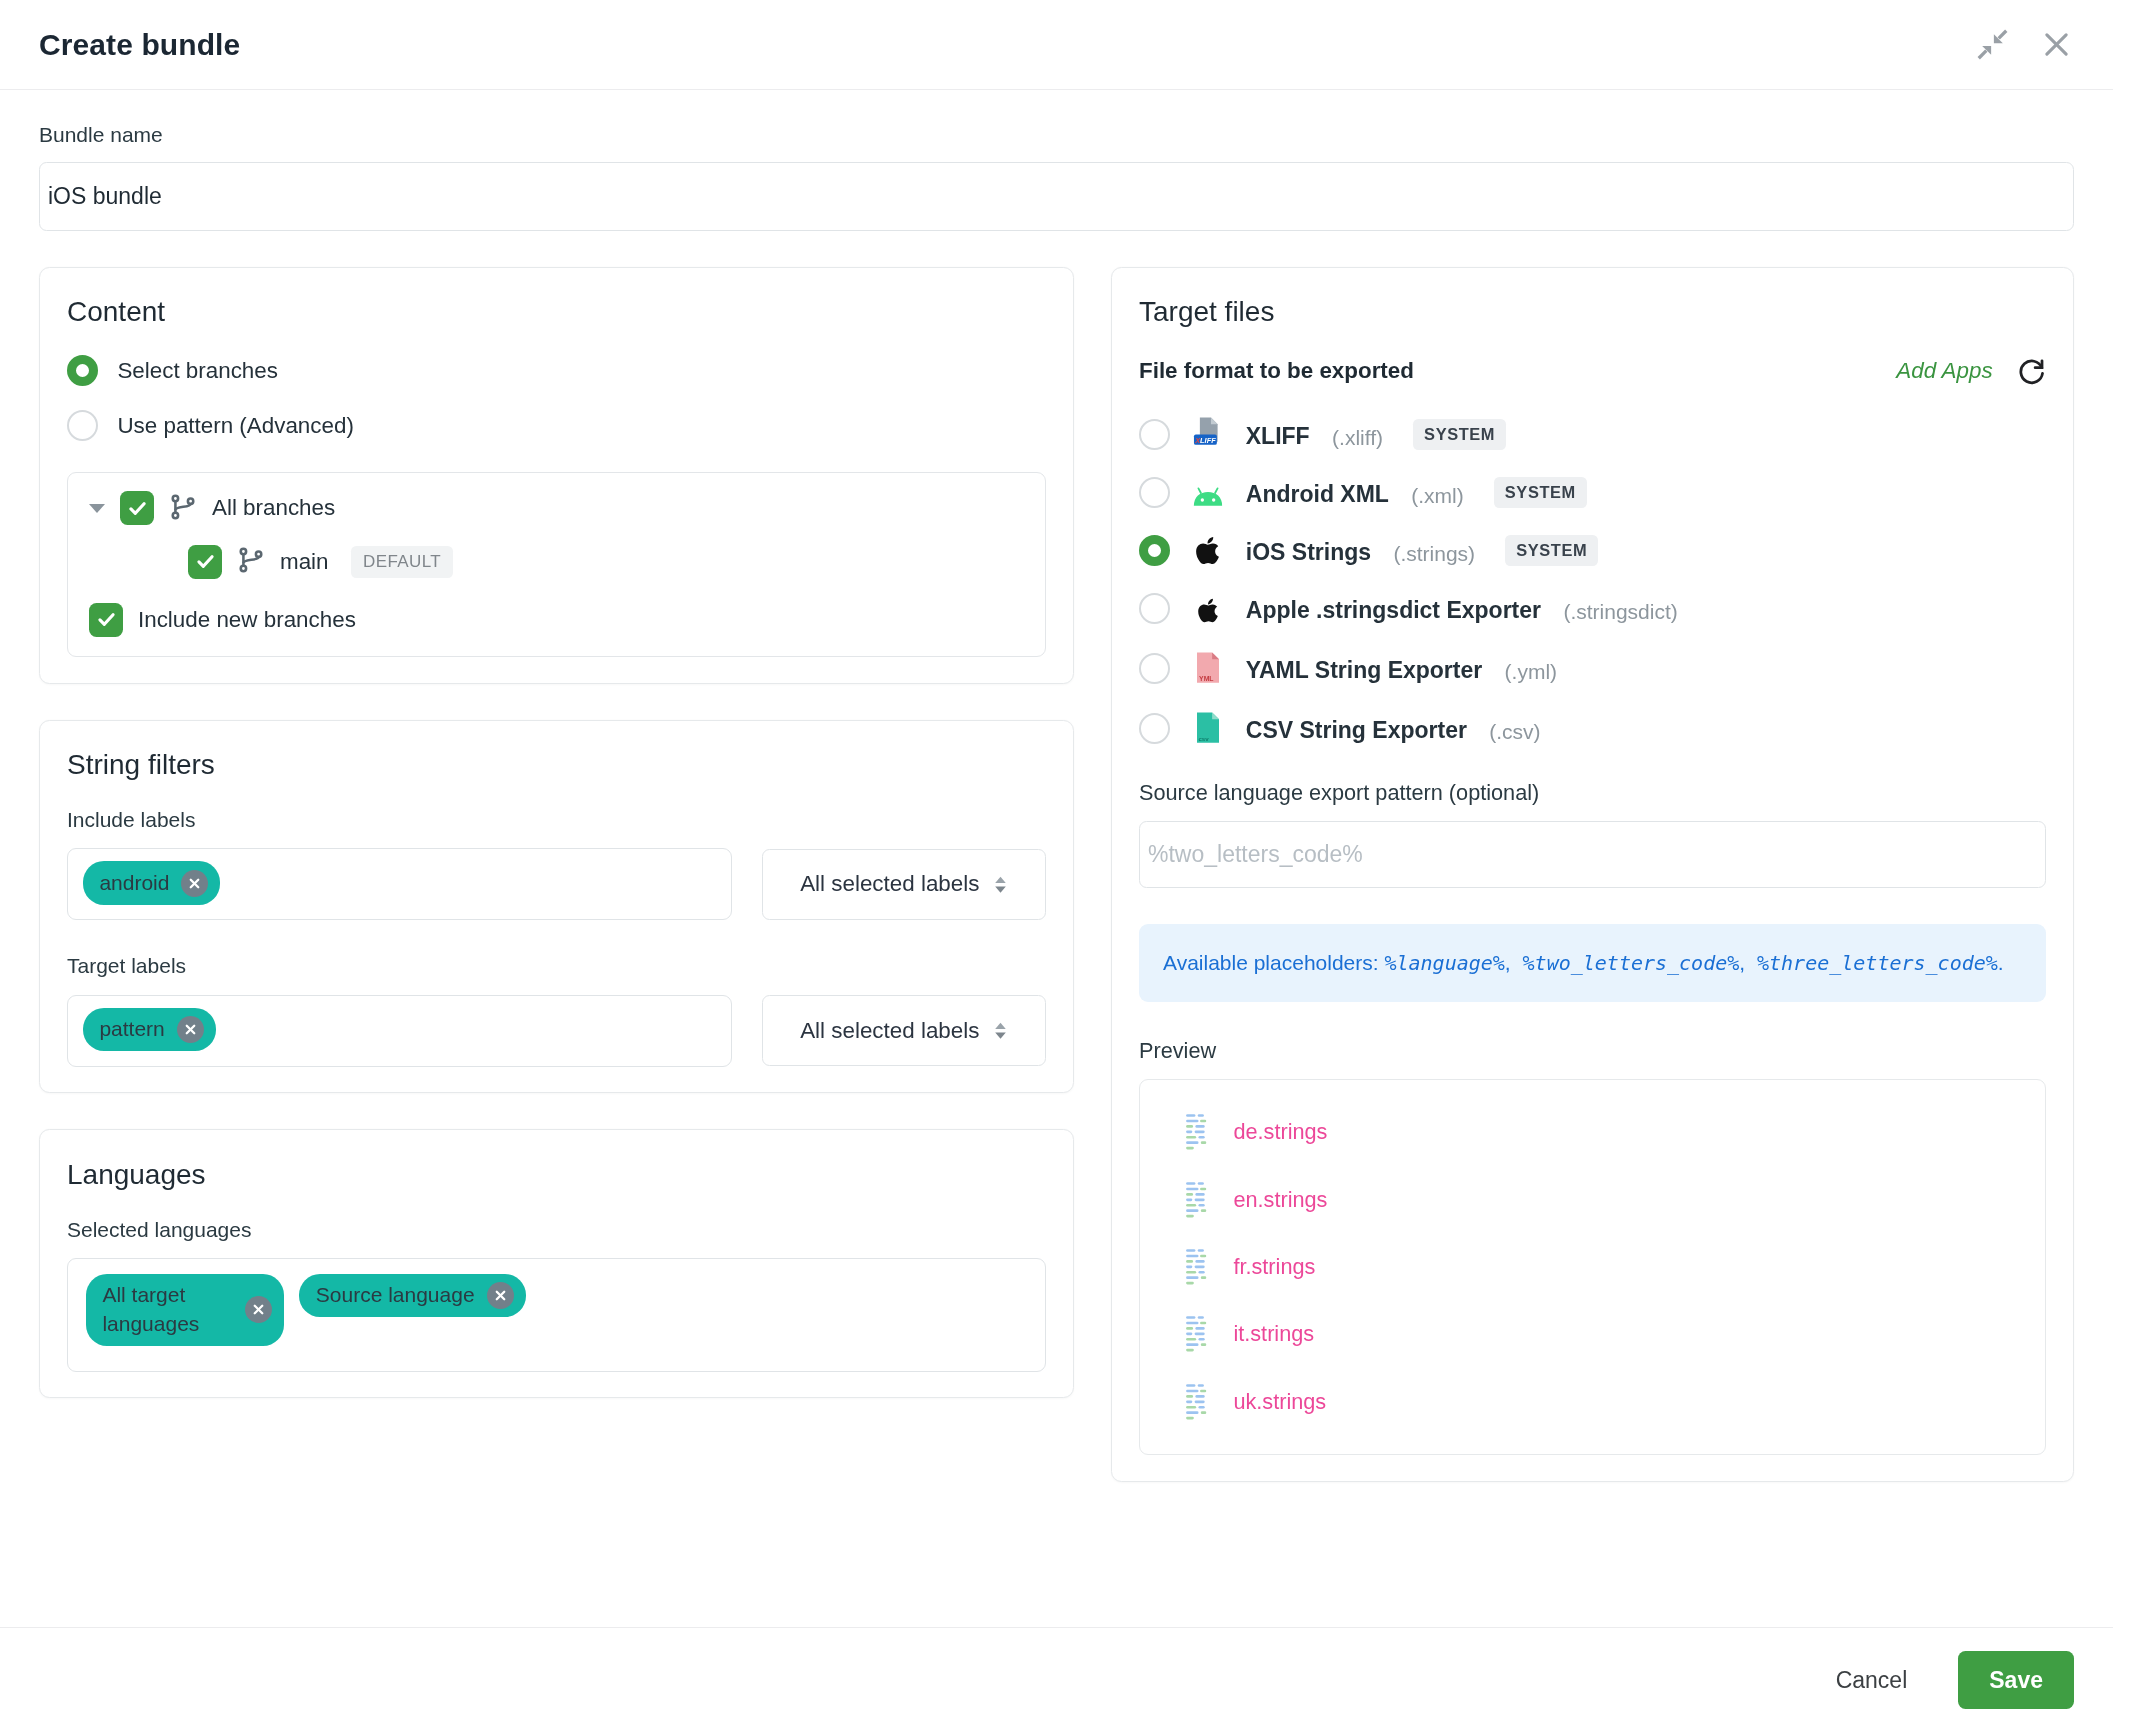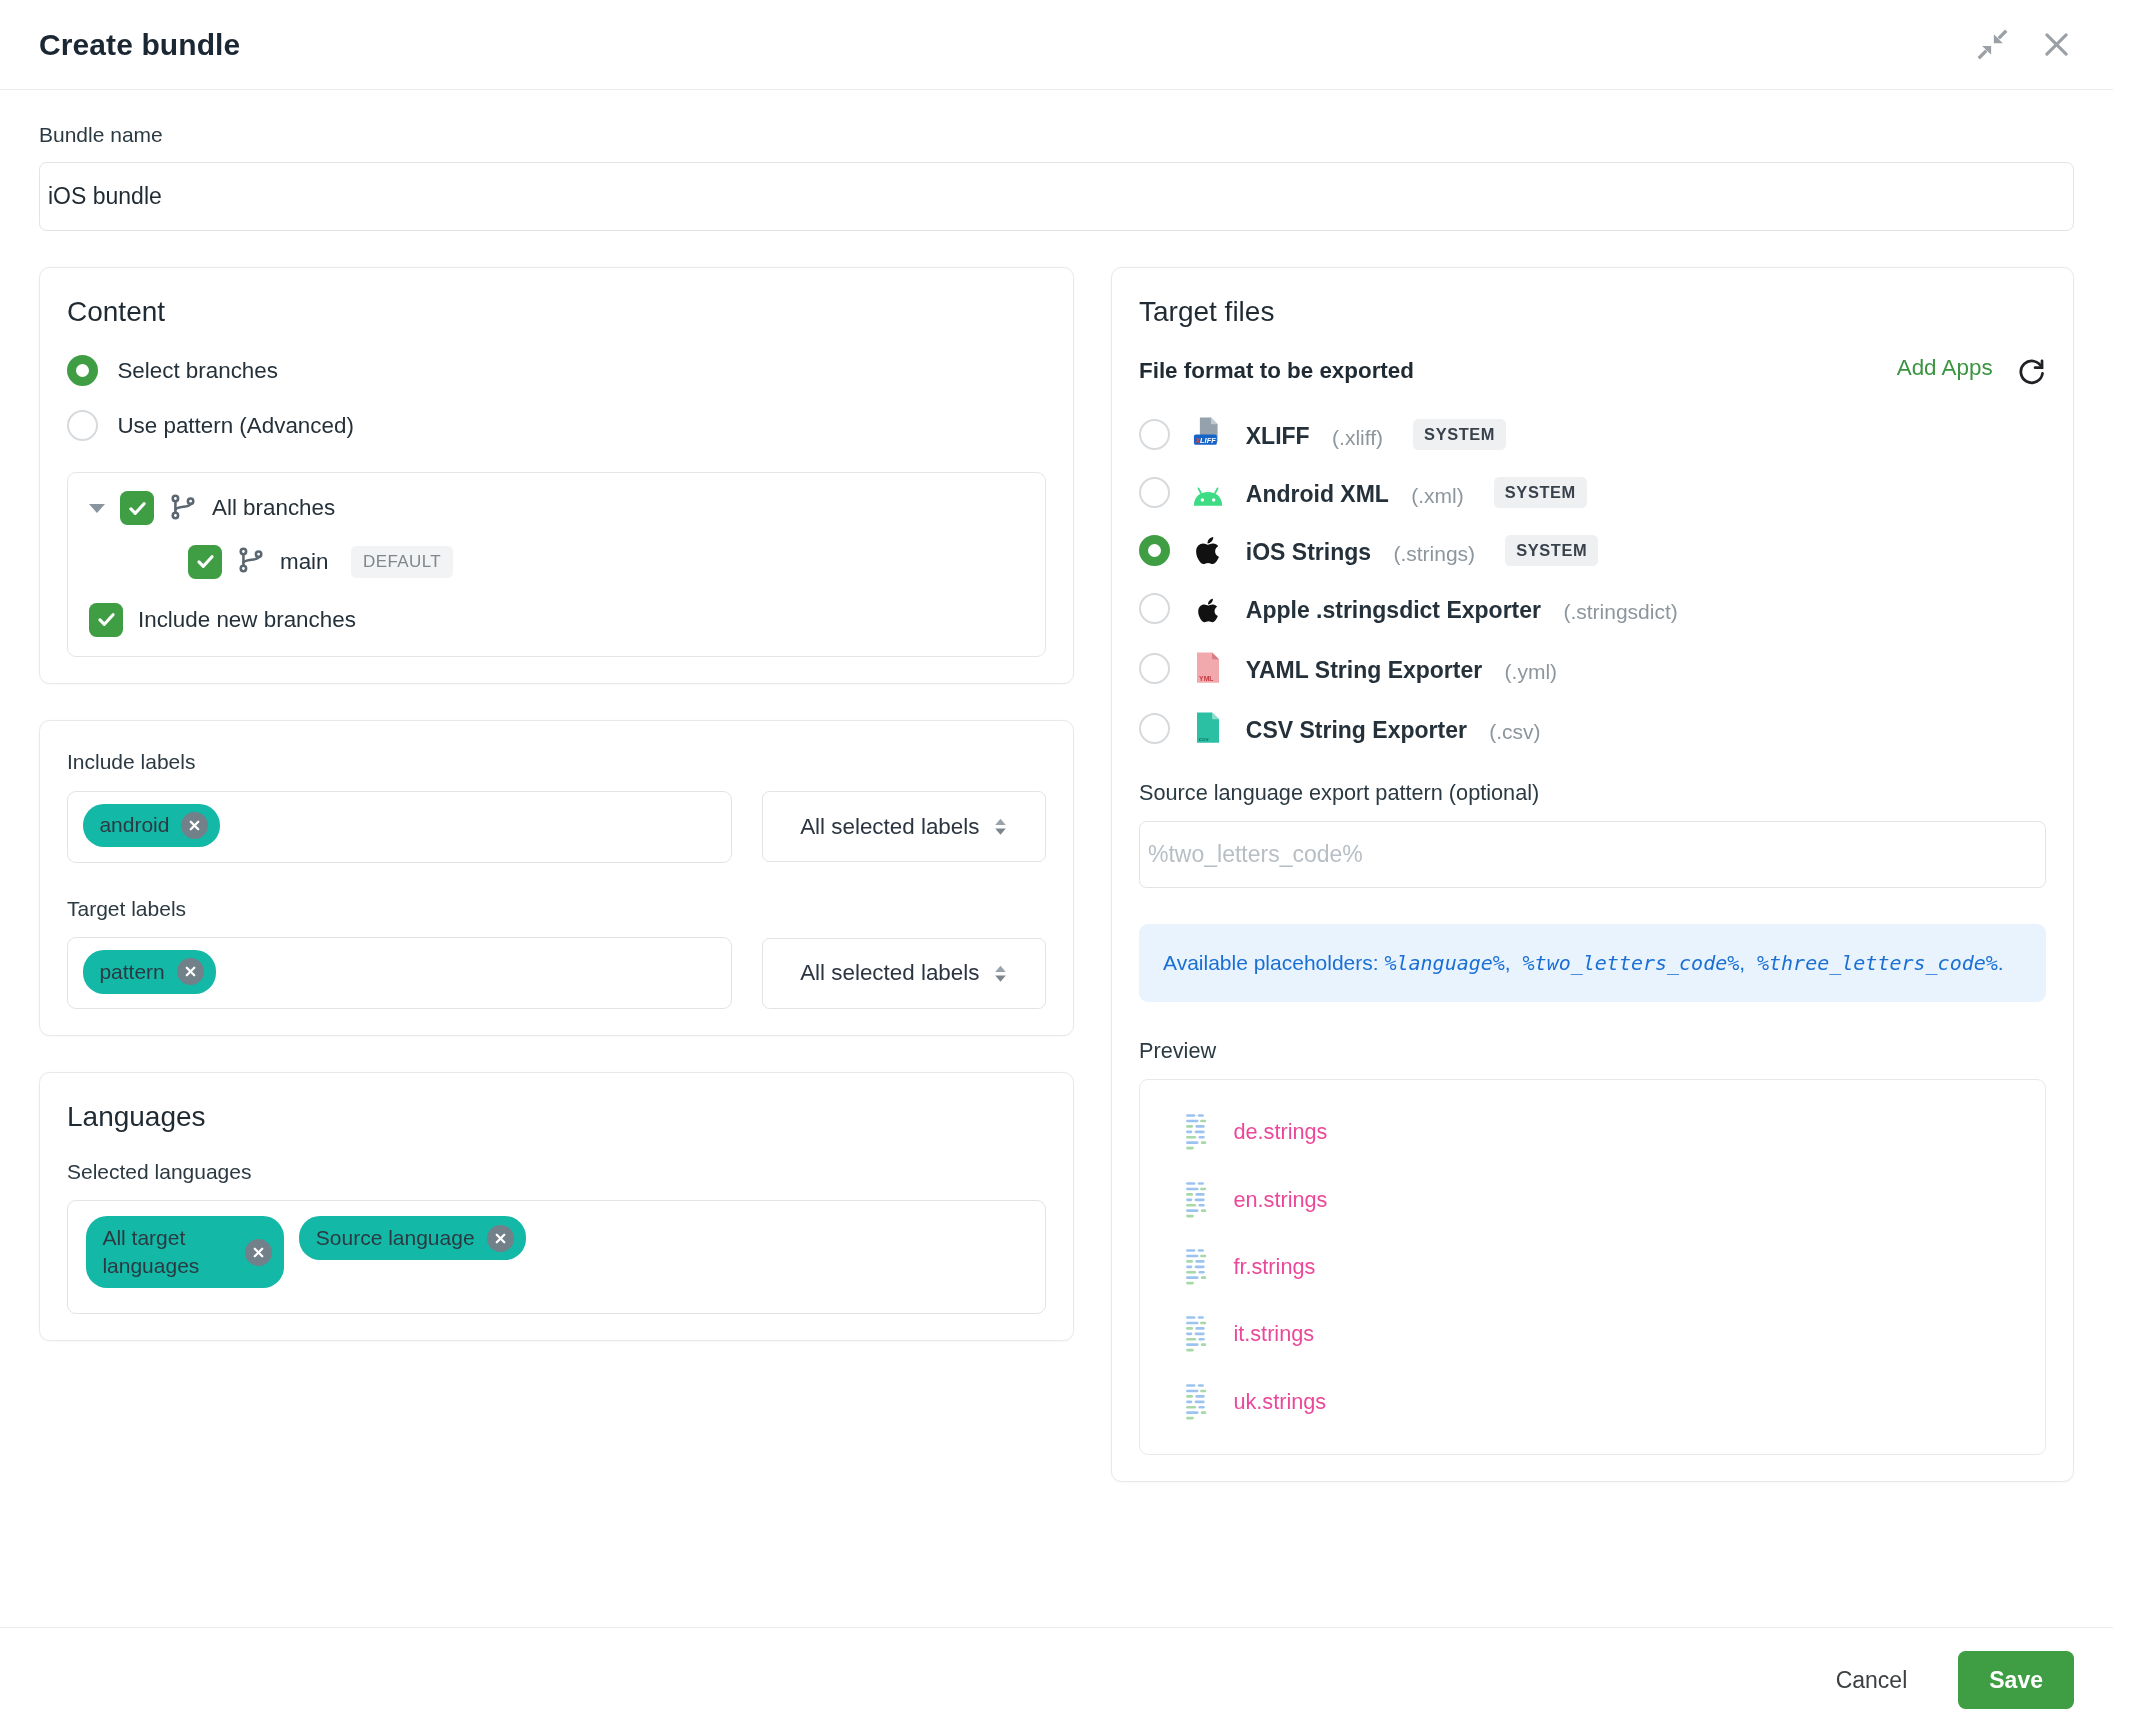--- a/index.html
+++ b/index.html
@@ -56,21 +56,21 @@
   .chip-text.wrap-narrow{max-width:75px;word-break:break-all;}
   .chip-text.wrap-mid{max-width:131px;}
   .chip-x{width:27px;height:27px;border-radius:50%;background:#72808a;display:flex;align-items:center;justify-content:center;flex:none;cursor:pointer;border:none;padding:0;}
   .dropdown{width:282px;height:69px;flex:none;border:1.5px solid #e0e4e7;border-radius:7.5px;background:#fff;
     display:flex;align-items:center;justify-content:center;gap:13.4px;font-size:22.4px;color:#2b3440;cursor:pointer;}
   .exclude-block{margin-top:34px;}
 
   
   .format-head{display:flex;align-items:center;justify-content:space-between;margin:1.5px 0 30px;}
   .format-head-label{font-size:22.4px;font-weight:700;color:#1f2a33;}
-  .add-apps-wrap{display:flex;align-items:flex-start;gap:22.4px;}
+  .add-apps-wrap{display:flex;align-items:center;gap:22.4px;font-style:italic;}
   .add-apps{font-size:22.4px;color:#3a9440;font-weight:500;cursor:pointer;}
   .format-row{display:flex;align-items:flex-end;gap:19.4px;margin-bottom:27px;cursor:pointer;}
   .fmt-icon{width:37px;display:flex;align-items:center;justify-content:center;flex:none;}
   .fmt-name{font-size:23px;font-weight:700;color:#25313a;}
   .fmt-ext{font-size:21px;color:#8d969d;margin-left:3px;}
   .sys-badge{background:#eef0f2;color:#39424c;font-size:16.4px;font-weight:700;letter-spacing:0.6px;border-radius:5.2px;padding:6px 11.2px;margin-left:10.5px;}
   .sys-badge:empty{display:none;}
 
   .block-label{font-size:21.7px;color:#2b3a42;margin-bottom:15px;}
   .export-block{margin-top:43px;}
@@ -192,20 +192,21 @@
                 <svg width="21" height="21" viewBox="0 0 24 24">
                     <polyline points="4.5,12.5 9.5,17.5 19.5,6.5" fill="none" stroke="#fff" stroke-width="3.6" stroke-linecap="round" stroke-linejoin="round"></polyline>
                   </svg>
               </span>
               <span class="tree-label">Include new branches</span>
             </div>
           </div>
         </section>
 
         <section class="card">
+          <div class="card-heading">String filters</div>
 
           <div class="filter-label">Include labels</div>
           <div class="filter-row">
             <div class="chips-box">
               <span class="chip">
                 <span class="chip-text wrap-narrow">android</span>
                 <button class="chip-x">
                   <svg width="15" height="15" viewBox="0 0 16 16">
                       <g stroke="#fff" stroke-width="2.4" stroke-linecap="round">
                         <line x1="4" y1="4" x2="12" y2="12"></line>

